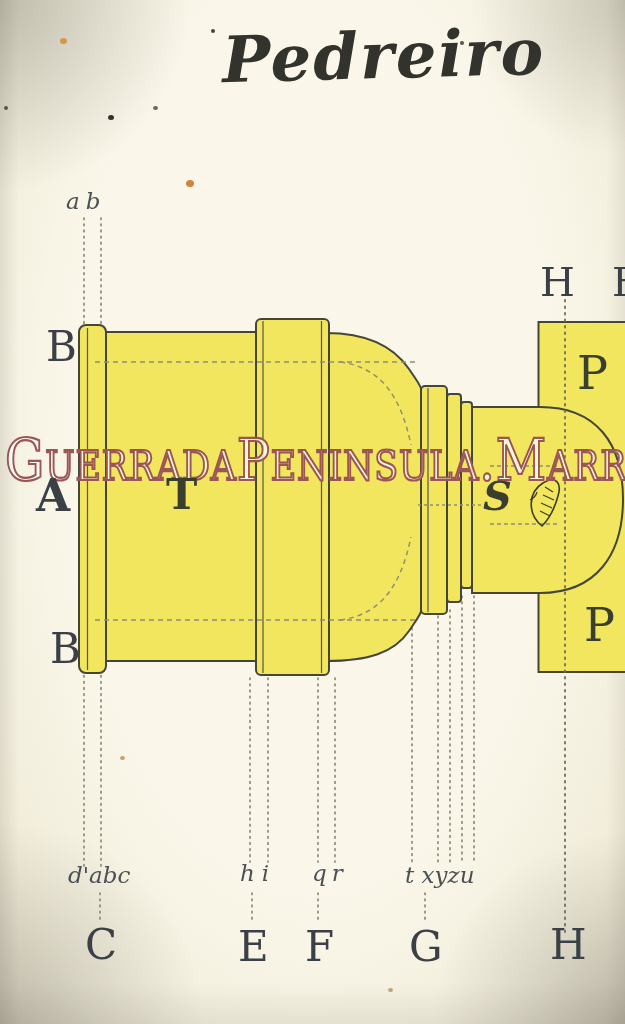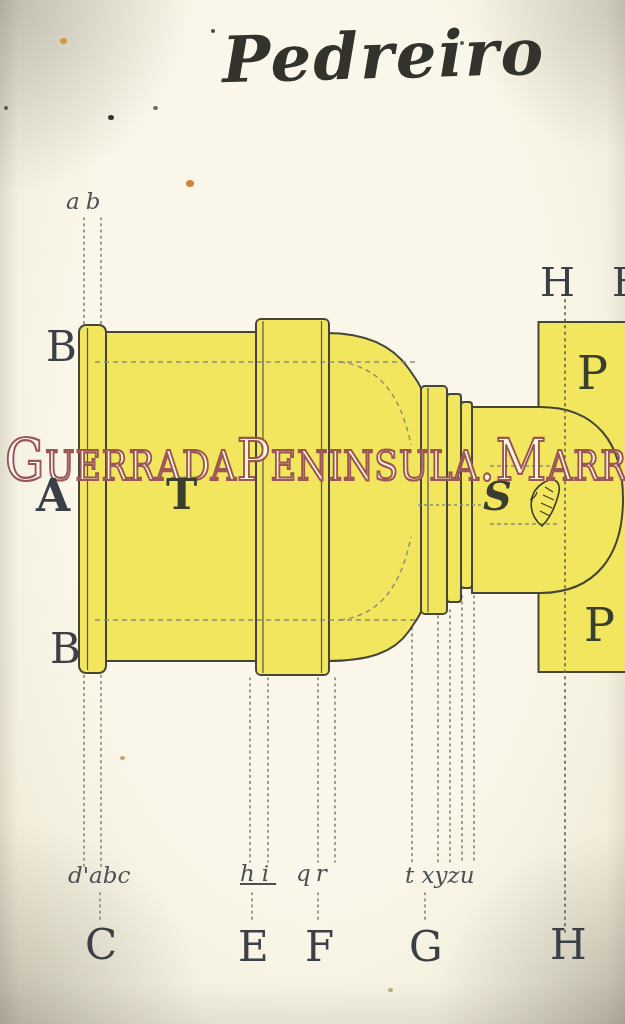--- a/index.html
+++ b/index.html
@@ -129,22 +129,22 @@
   <span class="cap on-yellow z6" style="left:166px; top:474px; font-size:42px; font-weight:bold;">T</span>
   <span class="cap on-yellow z6" style="left:483px; top:476px; font-size:40px; font-weight:bold; font-style:italic;">S</span>
 
   <span class="cap z6" style="left:540px; top:262px; font-size:40px;">H</span>
   <span class="cap z6" style="left:612px; top:262px; font-size:40px;">H</span>
 
   <span class="cap on-yellow z6" style="left:577px; top:350px; font-size:46px;">P</span>
   <span class="cap on-yellow z6" style="left:584px; top:602px; font-size:46px;">P</span>
 
   <span class="small-letter z6" style="left:68px; top:864px;text-align:right;">d'abc</span>
-  <span class="small-letter z6" style="left:240px; top:862px; letter-spacing:7px;text-decoration:underline;">hi</span>
-  <span class="small-letter z6" style="left:296px; top:862px; letter-spacing:5px;">qr</span>
+  <span class="small-letter z6" style="left:240px; top:862px; letter-spacing:7px;">hi</span>
+  <span class="small-letter z6" style="left:312px; top:862px; letter-spacing:5px;">qr</span>
   <span class="small-letter z6" style="left:405px; top:864px;text-align:right;">t xyzu</span>
 
   <span class="cap z6" style="left:85px;  top:924px; font-size:42px;">C</span>
   <span class="cap z6" style="left:238px; top:926px; font-size:42px;">E</span>
   <span class="cap z6" style="left:305px; top:926px; font-size:42px;">F</span>
   <span class="cap z6" style="left:409px; top:926px; font-size:42px;">G</span>
   <span class="cap z6" style="left:550px; top:924px; font-size:42px;">H</span>
 
   <div class="speck" style="left:60px;  top:38px;  width:7px; height:6px; background:#cf9a4a;"></div>
   <div class="speck" style="left:108px; top:115px; width:6px; height:5px; background:#33332e;"></div>

